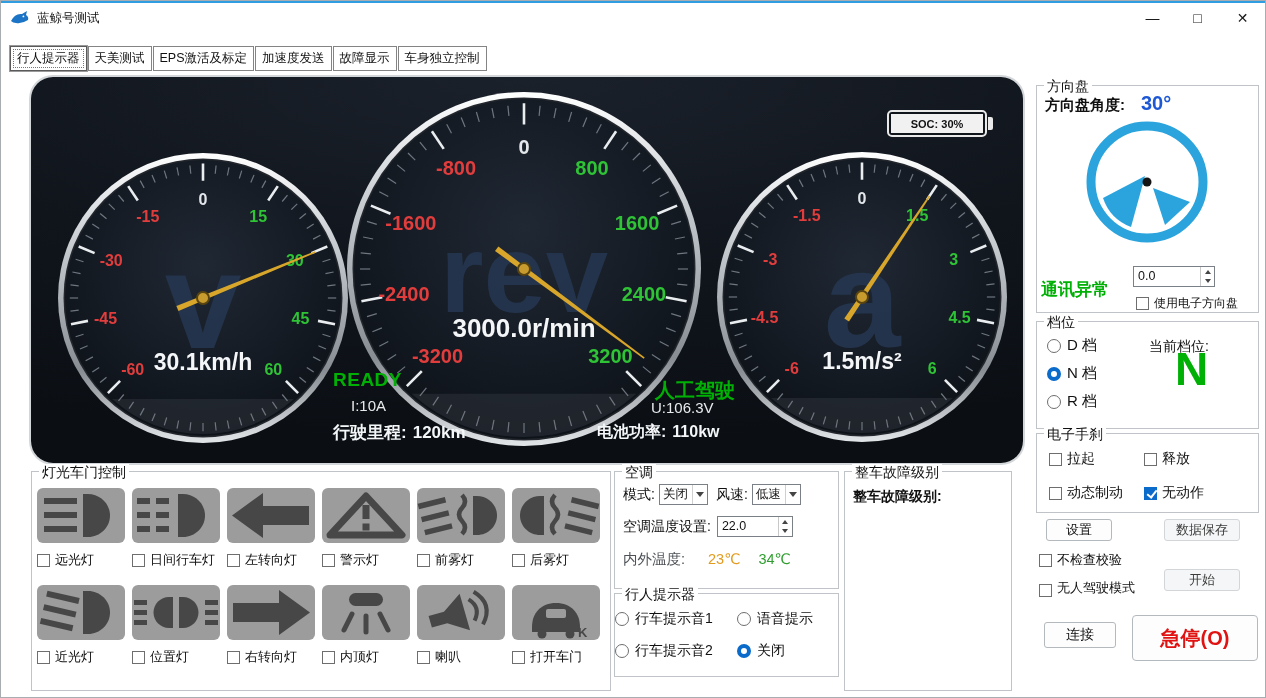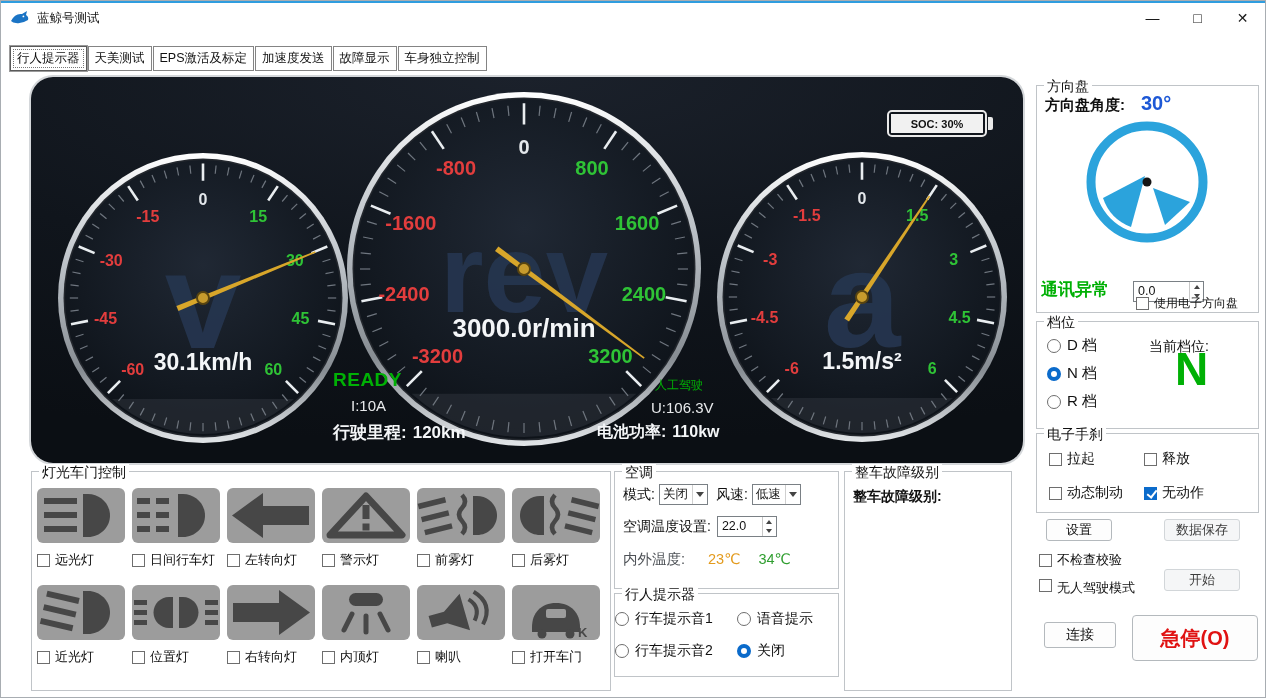--- a/index.html
+++ b/index.html
@@ -14,21 +14,21 @@
 .wbtn{width:45px;display:flex;align-items:center;justify-content:center;font-size:14px;color:#1a1a1a}
 .tabbar{position:absolute;top:45px;left:9px;display:flex;gap:1px}
 .tab{border:1px solid #848484;background:#fff;font-size:12.5px;padding:3px 6px;white-space:nowrap}
 .tab.active{border-color:#5a5a5a;box-shadow:0 0 0 1px #9a9a9a;outline:1px dotted #777;outline-offset:-4px}
 .dash{position:absolute;left:30px;top:76px;width:992px;height:386px;border-radius:22px;background:radial-gradient(120% 95% at 50% 0%,#1b212b 0%,#10151c 55%,#0b0f14 100%);box-shadow:0 0 0 2px #d4d7da}
 .glayer{position:absolute;inset:0;border-radius:22px;overflow:hidden}
 .ov{position:absolute;white-space:nowrap}
 .ov.ready{left:302px;top:292px;font-size:19px;font-weight:bold;color:var(--status_green);letter-spacing:.5px}
 .ov.cur{left:320px;top:320px;font-size:15px;color:#e8eaec}
 .ov.mileage{left:302px;top:344px;font-size:17px;font-weight:bold;color:#f4f6f8}
-.ov.mode{left:624px;top:300px;font-size:12px;font-weight:normal;color:var(--status_green)}
+.ov.mode{left:624px;top:300px;font-size:20px;font-weight:bold;color:var(--status_green)}
 .ov.volt{left:620px;top:322px;font-size:15px;color:#e8eaec}
 .ov.power{left:566px;top:345px;font-size:16px;font-weight:bold;color:#f4f6f8}
 .ml6{margin-left:6px}.ml8{margin-left:8px}
 .soc{position:absolute;left:856px;top:33px;width:100px;height:27px;border:2px solid #e9e9e9;border-radius:5px;background:#10151c;padding:2px;display:flex}
 .soc-body{flex:1;background:#f1f1f1;display:flex;align-items:center;justify-content:center;font-size:11px;font-weight:bold;color:#111}
 .soc-nub{position:absolute;right:-8px;top:5px;width:5px;height:13px;background:#e9e9e9;border-radius:0 2px 2px 0}
 .group{position:absolute;border:1px solid #c0c4c8;background:#fff}
 .gtitle{position:absolute;top:-8px;left:7px;background:#fff;padding:0 3px;font-size:14px;white-space:nowrap}
 #g-steering{left:1035px;top:84px;width:223px;height:228px}
 .angle-row{position:absolute;left:8px;top:6px;display:flex;align-items:baseline}
@@ -37,57 +37,57 @@
 .wheel{position:absolute;left:40px;top:26px}
 .wring{stroke:var(--accent_blue)}
 .wfill{fill:var(--accent_blue)}
 .comm{position:absolute;left:4px;top:192px;font-size:17px;font-weight:bold;color:var(--status_green)}
 .spin{display:flex;border:1px solid #7a8085;background:#fff;height:21px}
 .spin .sval{flex:1;font-size:12.5px;padding:2px 4px;text-align:left}
 .spin .sbtns{display:flex;flex-direction:column;width:14px;border-left:1px solid #c8c8c8}
 .spin .su,.spin .sd{flex:1;display:flex;align-items:center;justify-content:center}
 .spin .su::after{content:"";border:3px solid transparent;border-bottom:4px solid #444;margin-top:-3px}
 .spin .sd::after{content:"";border:3px solid transparent;border-top:4px solid #444;margin-bottom:-3px}
-#steer-spin{position:absolute;left:96px;top:195px;width:71px}
+#steer-spin{position:absolute;left:96px;top:180px;width:82px}
 .steer-cb{position:absolute;left:99px;top:209px;font-size:12px;display:flex;align-items:center}
 .cb{display:inline-block;width:13px;height:13px;border:1px solid #6e6e6e;background:#fff;margin-right:5px;flex:none;position:relative}
 .cb.on{background:var(--check_blue);border-color:var(--check_blue)}
 .cb.on::after{content:"";position:absolute;left:3.5px;top:0.5px;width:4px;height:8px;border:solid #fff;border-width:0 2px 2px 0;transform:rotate(38deg)}
 .rb{display:inline-block;width:14px;height:14px;border:1px solid #6e6e6e;border-radius:50%;background:#fff;margin-right:6px;flex:none}
 .rb.on{border:4px solid var(--check_blue)}
 #g-gear{left:1035px;top:320px;width:223px;height:108px}
 .gear-opts{position:absolute;left:10px;top:14px;display:flex;flex-direction:column;gap:9px}
 .gear-opt{display:flex;align-items:center;font-size:15px}
 .gear-cur-lbl{position:absolute;left:112px;top:16px;font-size:14px}
 .gear-cur-val{position:absolute;left:138px;top:24px;font-size:46px;line-height:1;font-weight:bold;color:var(--status_green)}
 #g-hb{left:1035px;top:432px;width:223px;height:80px}
 .hb-grid{position:absolute;left:12px;top:16px;right:8px;display:grid;grid-template-columns:95px 1fr;row-gap:16px}
 .hb-opt{display:flex;align-items:center;font-size:14px}
 .btn{position:absolute;background:#fdfdfd;border:1px solid #b4b9bd;border-radius:3px;font-size:13px;display:flex;align-items:center;justify-content:center;font-family:inherit;color:#111}
 #btn-settings{left:1045px;top:518px;width:66px;height:22px}
 #btn-save{left:1163px;top:518px;width:76px;height:22px;background:#f5f6f7;border-color:#d2d6d9;color:#3c3c3c}
 #cb-nocheck{position:absolute;left:1038px;top:550px;display:flex;align-items:center;font-size:13px}
 #btn-start{left:1163px;top:568px;width:76px;height:22px;background:#f5f6f7;border-color:#d2d6d9;color:#3c3c3c}
-#cb-driverless{position:absolute;left:1038px;top:578px;display:flex;align-items:flex-start;font-size:13px}
+#cb-driverless{position:absolute;left:1038px;top:578px;display:flex;align-items:flex-end;font-size:13px}
 #btn-connect{left:1043px;top:621px;width:72px;height:26px;font-size:14px}
 #btn-estop{left:1131px;top:614px;width:126px;height:46px;font-size:20px;font-weight:bold;color:var(--estop_red);border-radius:4px}
 #g-lights{left:30px;top:470px;width:580px;height:220px}
 .lights-grid{position:absolute;left:5px;top:16px;display:grid;grid-template-columns:repeat(6,95px);row-gap:16px}
 .light-cell{display:flex;flex-direction:column;align-items:flex-start}
 .light-btn{width:88px;height:55px;background:#9c9c9c;border-radius:6px;display:flex;align-items:center;justify-content:center}
 .light-btn svg{color:#474747}
 .cb-row{display:flex;align-items:center;margin-top:8px;font-size:13px;white-space:nowrap}
 #g-ac{left:613px;top:470px;width:225px;height:118px}
 .ac-r1{position:absolute;left:8px;top:12px;display:flex;align-items:center;font-size:14px}
 .combo{display:flex;align-items:center;border:1px solid #7a8085;background:#fff;height:21px;margin-left:4px}
 .combo .cval{font-size:12.5px;padding:0 3px;min-width:32px}
 .combo .caret{width:15px;align-self:stretch;display:flex;align-items:center;justify-content:center;border-left:1px solid #d0d0d0}
 .combo .caret::after{content:"";border:4px solid transparent;border-top:5px solid #444;margin-top:4px}
 .ac-r2{position:absolute;left:8px;top:44px;display:flex;align-items:center;font-size:14px}
-#ac-spin{width:60px}
+#ac-spin{width:76px}
 .ac-r3{position:absolute;left:8px;top:78px;display:flex;align-items:baseline;font-size:14.5px;font-weight:normal;color:#4e5257}
 .temp-in{margin-left:23px;color:var(--temp_orange)}
 .temp-out{margin-left:18px;color:var(--temp_green)}
 #g-ped{left:613px;top:592px;width:225px;height:84px}
 .ped-grid{position:absolute;left:0;top:16px;display:grid;grid-template-columns:122px 1fr;row-gap:14px}
 .ped-opt{display:flex;align-items:center;font-size:14px;white-space:nowrap}
 #g-fault{left:843px;top:470px;width:168px;height:220px}
 .fault-lbl{position:absolute;left:8px;top:16px;font-size:14px;font-weight:bold}
 </style>
 </head>

